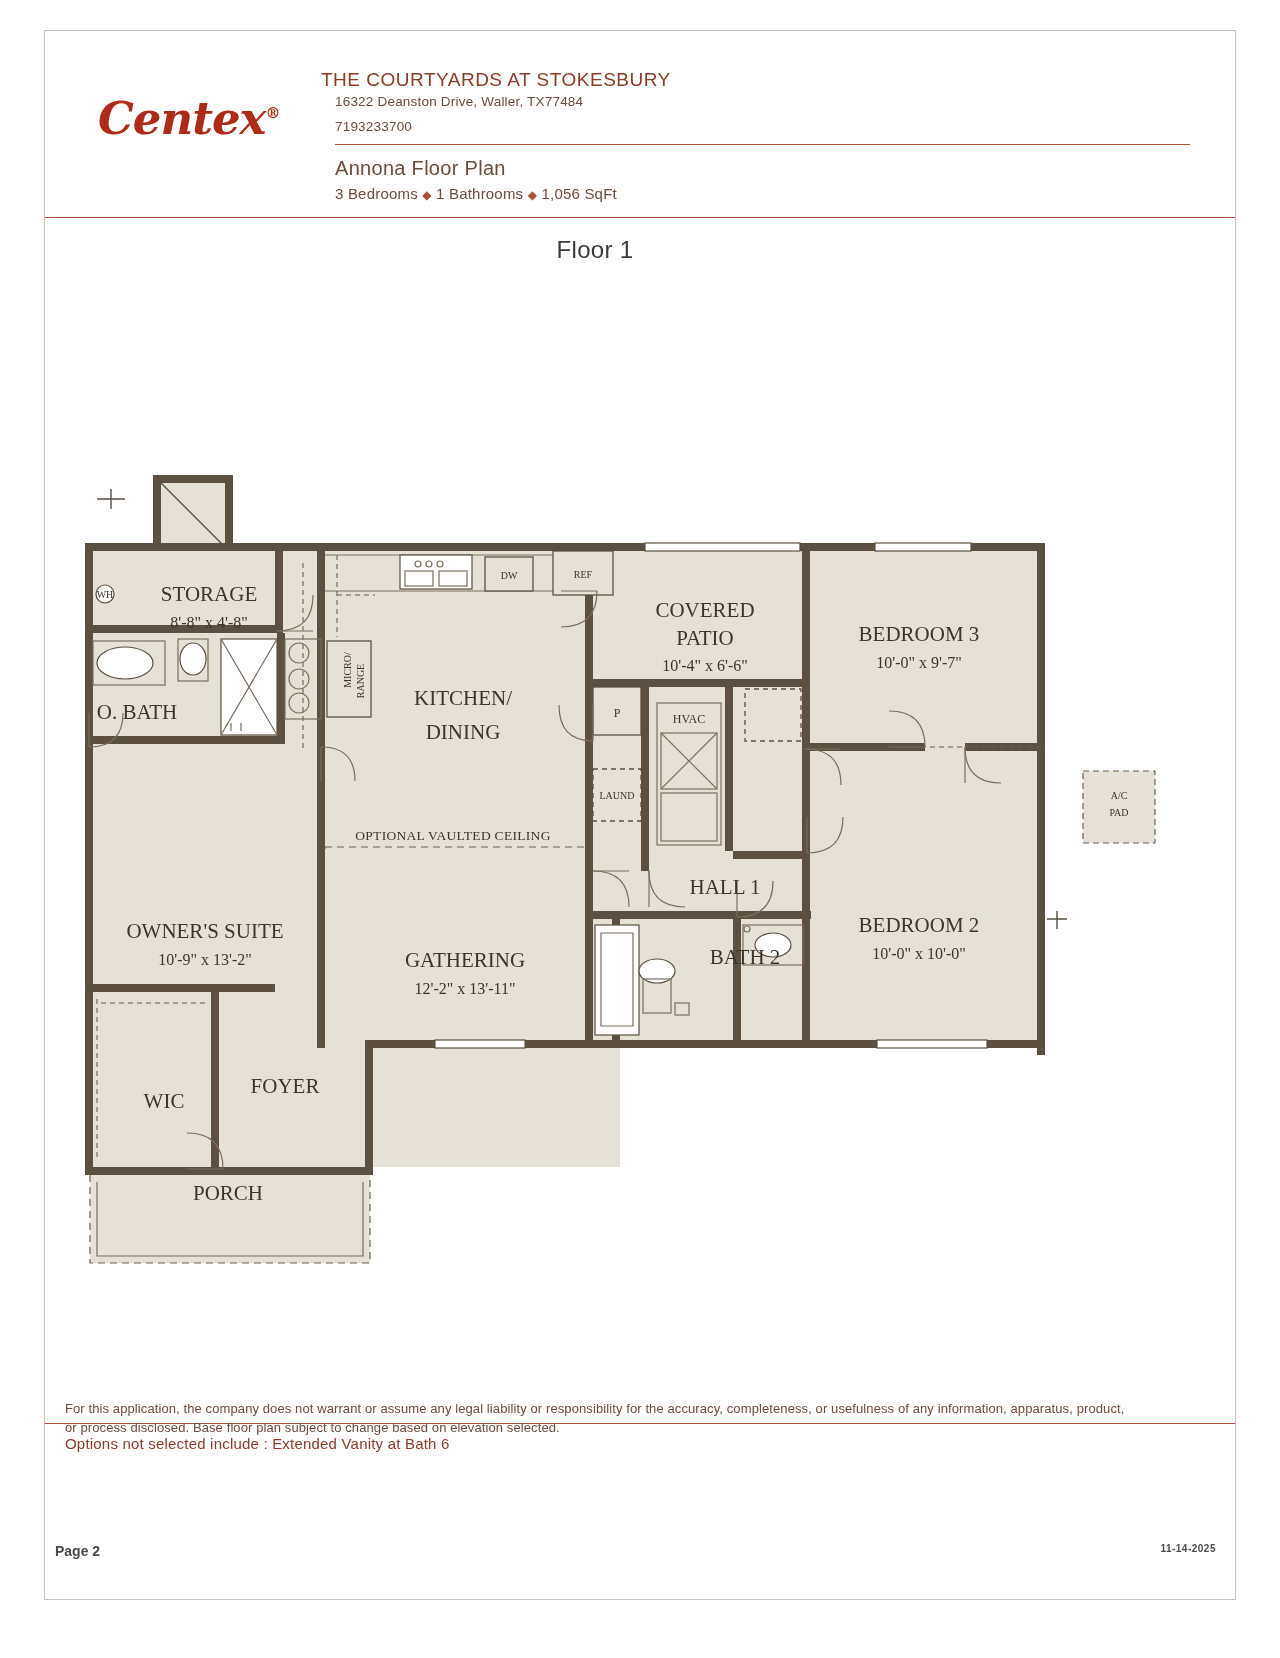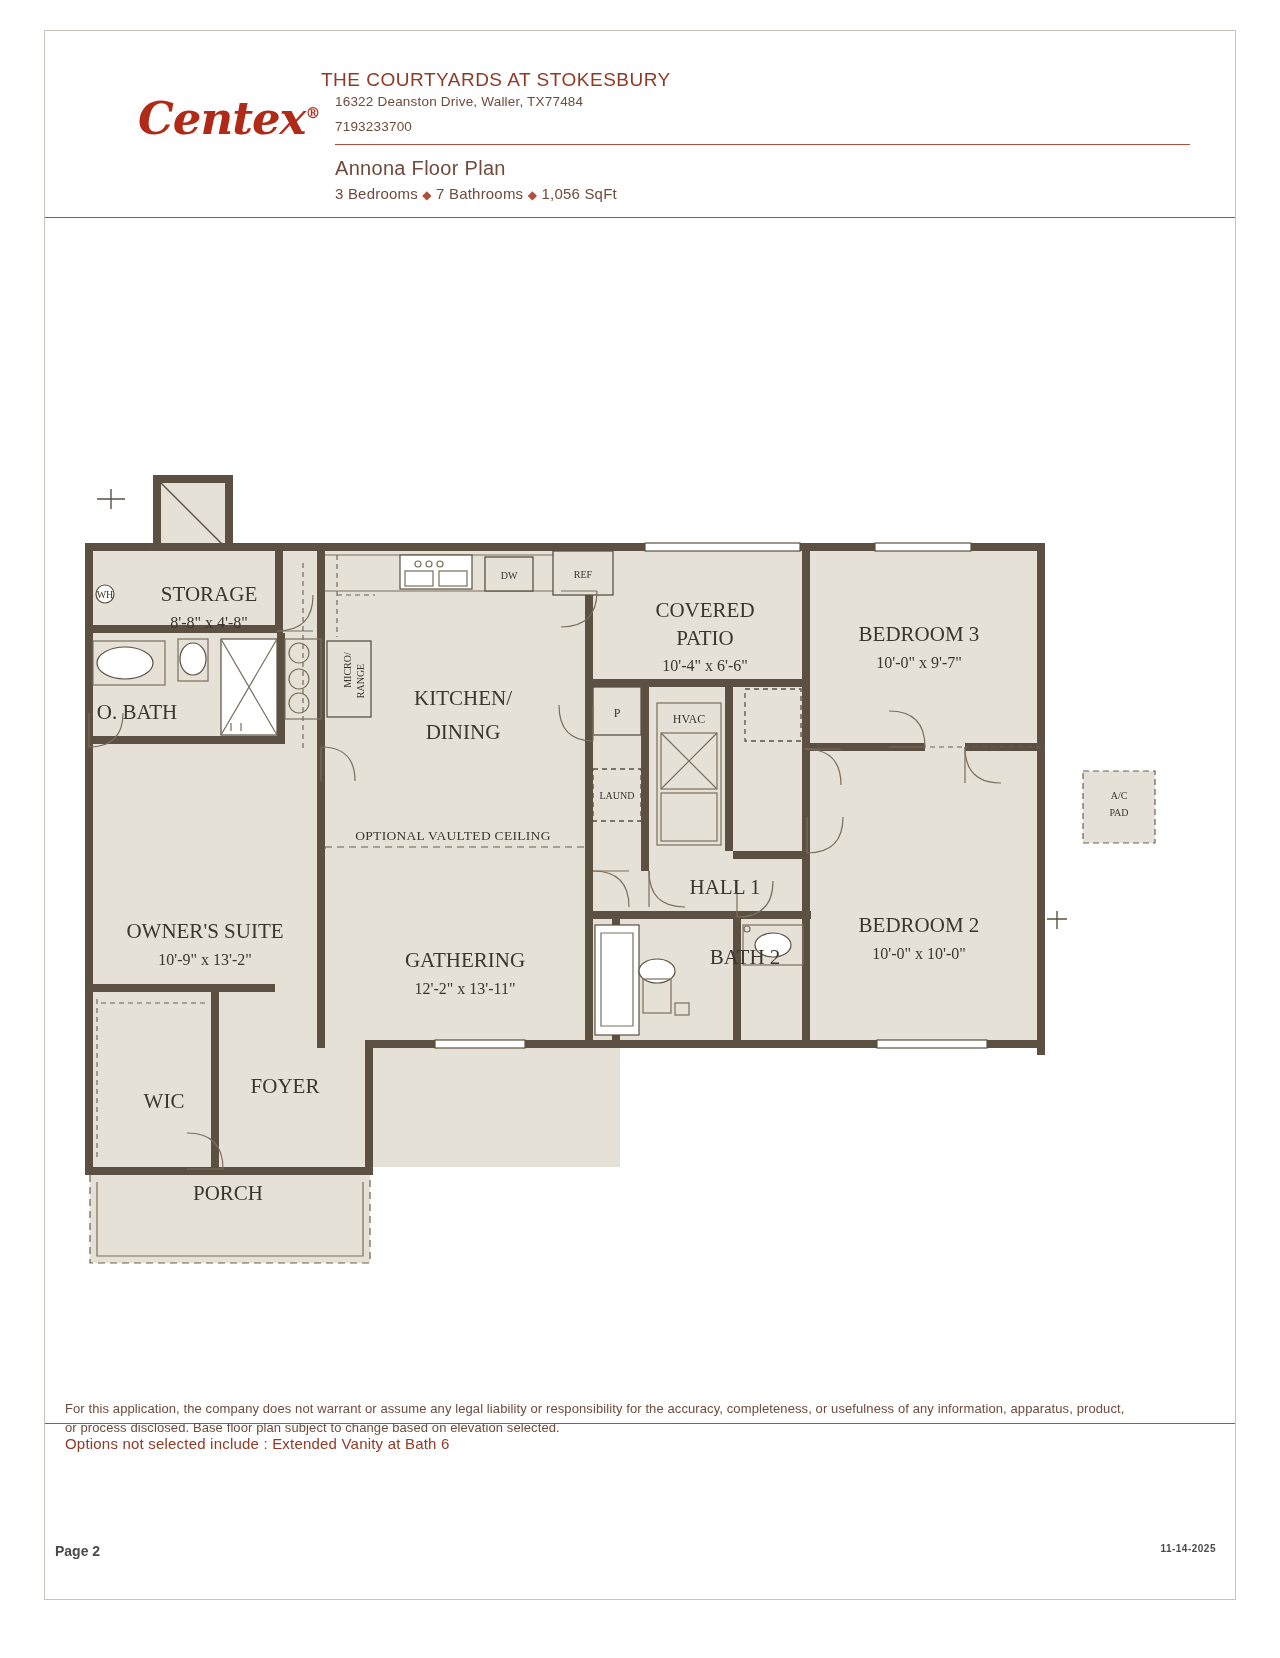--- a/index.html
+++ b/index.html
@@ -38,21 +38,20 @@
     top: 56px;
     width: 215px;
     height: 52px;
     color: #b02b17;
     font-family: "DejaVu Serif", serif;
     font-weight: bold;
     font-style: italic;
     font-size: 45px;
     letter-spacing: -1px;
     line-height: 52px;
-    margin-left: 40px;
   }
   .logo .reg {
     font-size: 15px;
     font-style: normal;
     vertical-align: super;
   }
   .hdr-title {
     position: absolute;
     left: 276px;
     top: 38px;
@@ -212,27 +211,28 @@
   <div class="header">
     <div class="logo"><span>Centex</span><span class="reg">®</span></div>
     <div class="hdr-title">THE COURTYARDS AT STOKESBURY</div>
     <div class="hdr-addr">16322 Deanston Drive, Waller, TX77484</div>
     <div class="hdr-phone">7193233700</div>
     <div class="rule-1"></div>
     <div class="plan-name">Annona Floor Plan</div>
     <div class="plan-specs">
       <span>3 Bedrooms</span>
       <span class="dia">◆</span>
-      <span>7 Bathrooms</span>
+      <span>1 Bathrooms</span>
       <span class="dia">◆</span>
       <span>1,056 SqFt</span>
     </div>
     <div class="rule-2"></div>
   </div>
 
+  <div class="floor-label">Floor 1</div>
 
   <div class="plan">
     <svg width="1192" height="850" viewBox="0 0 1192 850" xmlns="http://www.w3.org/2000/svg">
       <defs>
         <style>
           .fill  { fill:#e5e1d6; }
           .wall  { fill:#5b5042; }
           .thin  { fill:none; stroke:#5b5042; stroke-width:1.4; }
           .thin2 { fill:none; stroke:#7a6e5d; stroke-width:1.2; }
           .dash  { fill:none; stroke:#6b6051; stroke-width:1.2; stroke-dasharray:7 5; }

